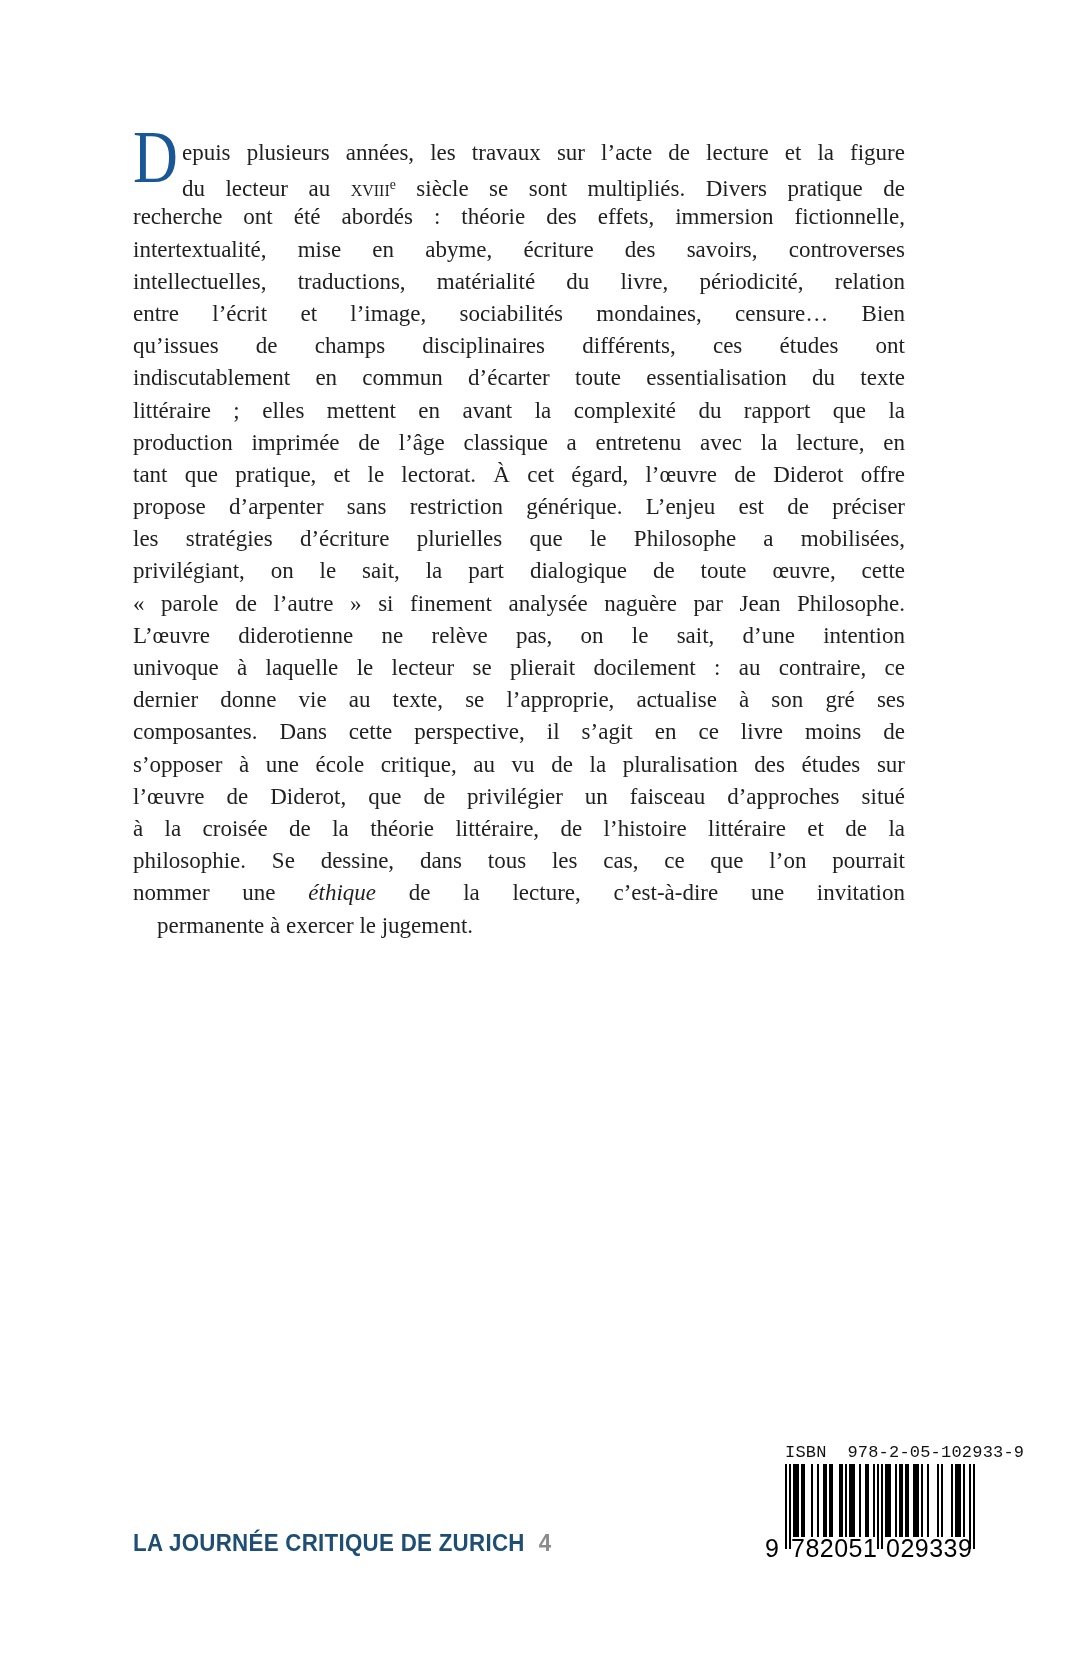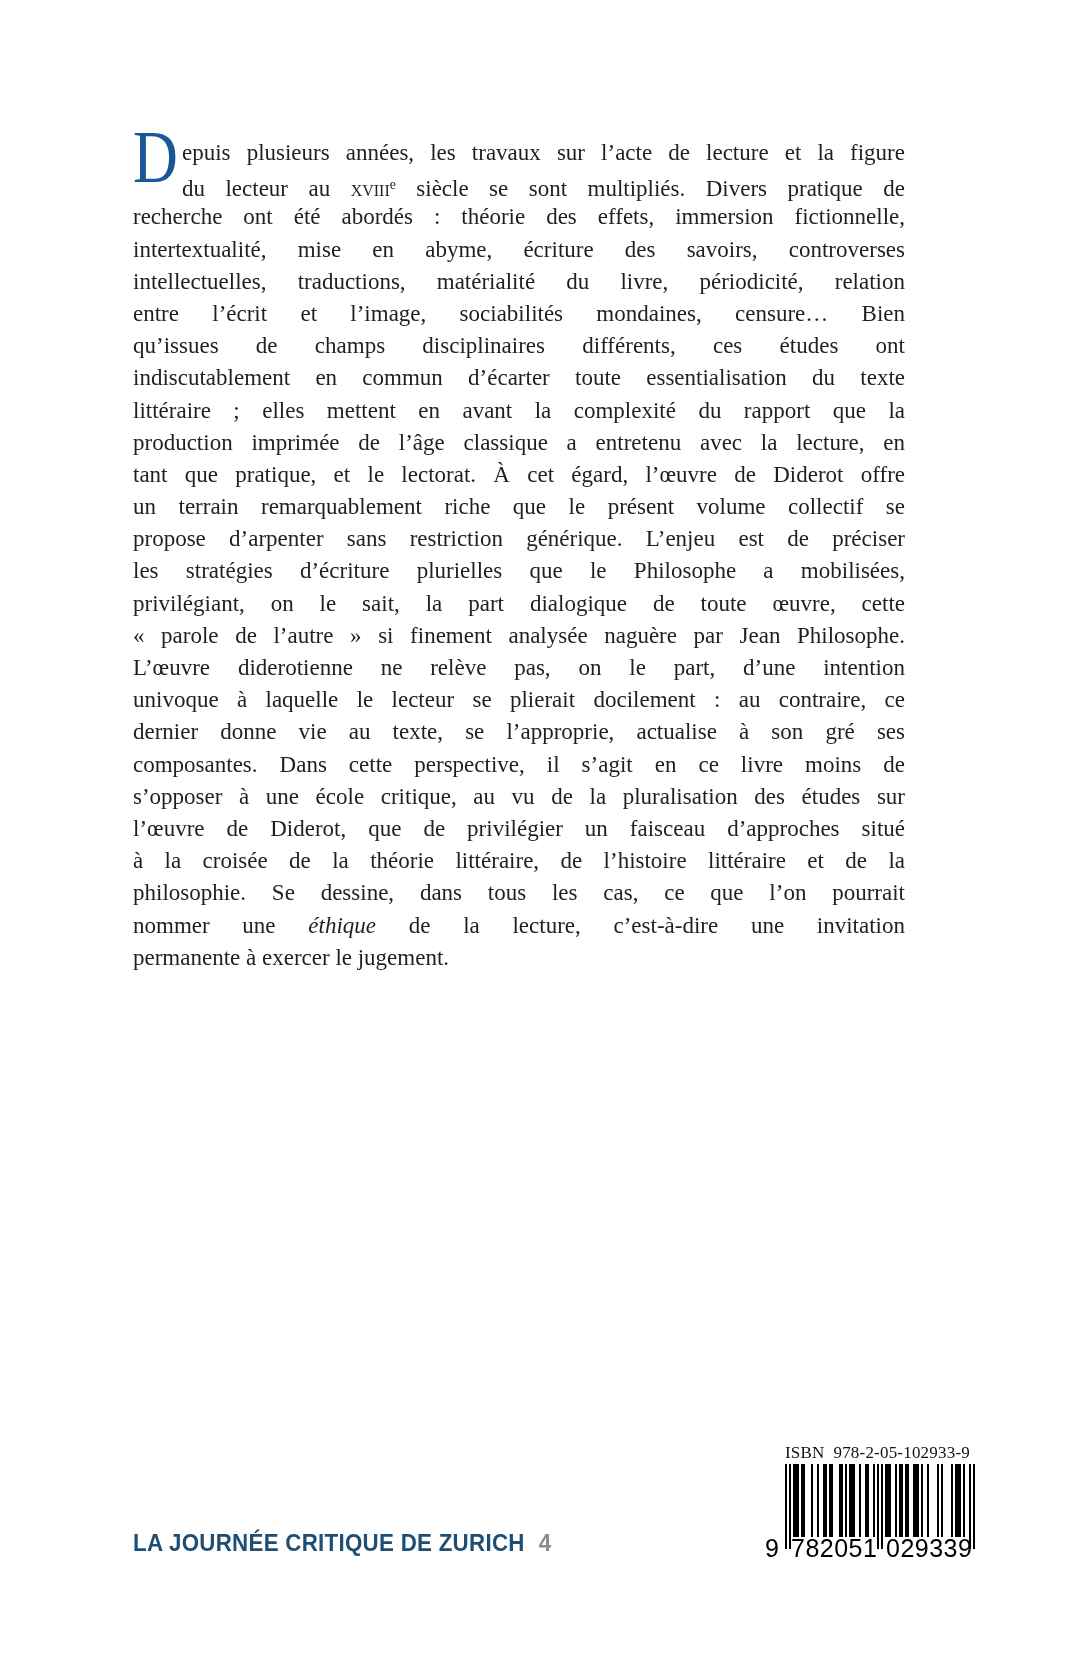--- a/index.html
+++ b/index.html
@@ -23,21 +23,21 @@
     color: #1f1f1f;
   }
   .line {
     height: 32.2px;
     line-height: 32.2px;
     text-align: justify;
     text-align-last: justify;
     white-space: nowrap;
   }
   .line.indent { padding-left: 49px; }
-  .line.last { text-align-last: left; }
+  .line.last { text-align-last: left; margin-left: 24px; }
   .line span.smallcaps { font-variant: small-caps; }
   .line span.sup { font-size: 0.6em; vertical-align: 0.5em; }
   .line span.italic { font-style: italic; }
 
   .dropcap {
     position: absolute;
     left: 133px;
     top: 120px;
     font-size: 74px;
     line-height: 74px;
@@ -62,21 +62,21 @@
     transform-origin: left top;
     letter-spacing: 0.3px;
   }
 
   
   .isbn-label {
     position: absolute;
     left: 785px;
     top: 1443px;
     width: 192px;
-    font-family: Liberation Serif, serif;
+    font-family: Liberation Mono, monospace;
     font-size: 17px;
     line-height: 19px;
     color: #121212;
     white-space: pre;
     letter-spacing: 0.2px;
   }
   .barcode-bars {
     position: absolute;
     left: 785px;
     top: 1464px;
@@ -114,26 +114,25 @@
       <div class="line indent"><span>du lecteur au </span><span class="smallcaps">xviii</span><span class="sup">e</span><span> siècle se sont multipliés. Divers pratique de</span></div>
       <div class="line"><span>recherche ont été abordés : théorie des effets, immersion fictionnelle,</span></div>
       <div class="line"><span>intertextualité, mise en abyme, écriture des savoirs, controverses</span></div>
       <div class="line"><span>intellectuelles, traductions, matérialité du livre, périodicité, relation</span></div>
       <div class="line"><span>entre l’écrit et l’image, sociabilités mondaines, censure… Bien</span></div>
       <div class="line"><span>qu’issues de champs disciplinaires différents, ces études ont</span></div>
       <div class="line"><span>indiscutablement en commun d’écarter toute essentialisation du texte</span></div>
       <div class="line"><span>littéraire ; elles mettent en avant la complexité du rapport que la</span></div>
       <div class="line"><span>production imprimée de l’âge classique a entretenu avec la lecture, en</span></div>
       <div class="line"><span>tant que pratique, et le lectorat. À cet égard, l’œuvre de Diderot offre</span></div>
-      <div class="line"><span>un terrain remarquablement riche que le présent volume collectif se</span></div>
       <div class="line"><span>propose d’arpenter sans restriction générique. L’enjeu est de préciser</span></div>
       <div class="line"><span>les stratégies d’écriture plurielles que le Philosophe a mobilisées,</span></div>
       <div class="line"><span>privilégiant, on le sait, la part dialogique de toute œuvre, cette</span></div>
       <div class="line"><span>« parole de l’autre » si finement analysée naguère par Jean Philosophe.</span></div>
-      <div class="line"><span>L’œuvre diderotienne ne relève pas, on le part, d’une intention</span></div>
+      <div class="line"><span>L’œuvre diderotienne ne relève pas, on le sait, d’une intention</span></div>
       <div class="line"><span>univoque à laquelle le lecteur se plierait docilement : au contraire, ce</span></div>
       <div class="line"><span>dernier donne vie au texte, se l’approprie, actualise à son gré ses</span></div>
       <div class="line"><span>composantes. Dans cette perspective, il s’agit en ce livre moins de</span></div>
       <div class="line"><span>s’opposer à une école critique, au vu de la pluralisation des études sur</span></div>
       <div class="line"><span>l’œuvre de Diderot, que de privilégier un faisceau d’approches situé</span></div>
       <div class="line"><span>à la croisée de la théorie littéraire, de l’histoire littéraire et de la</span></div>
       <div class="line"><span>philosophie. Se dessine, dans tous les cas, ce que l’on pourrait</span></div>
       <div class="line"><span>nommer une </span><span class="italic">éthique</span><span> de la lecture, c’est-à-dire une invitation</span></div>
       <div class="line last"><span>permanente à exercer le jugement.</span></div>
     </div>

